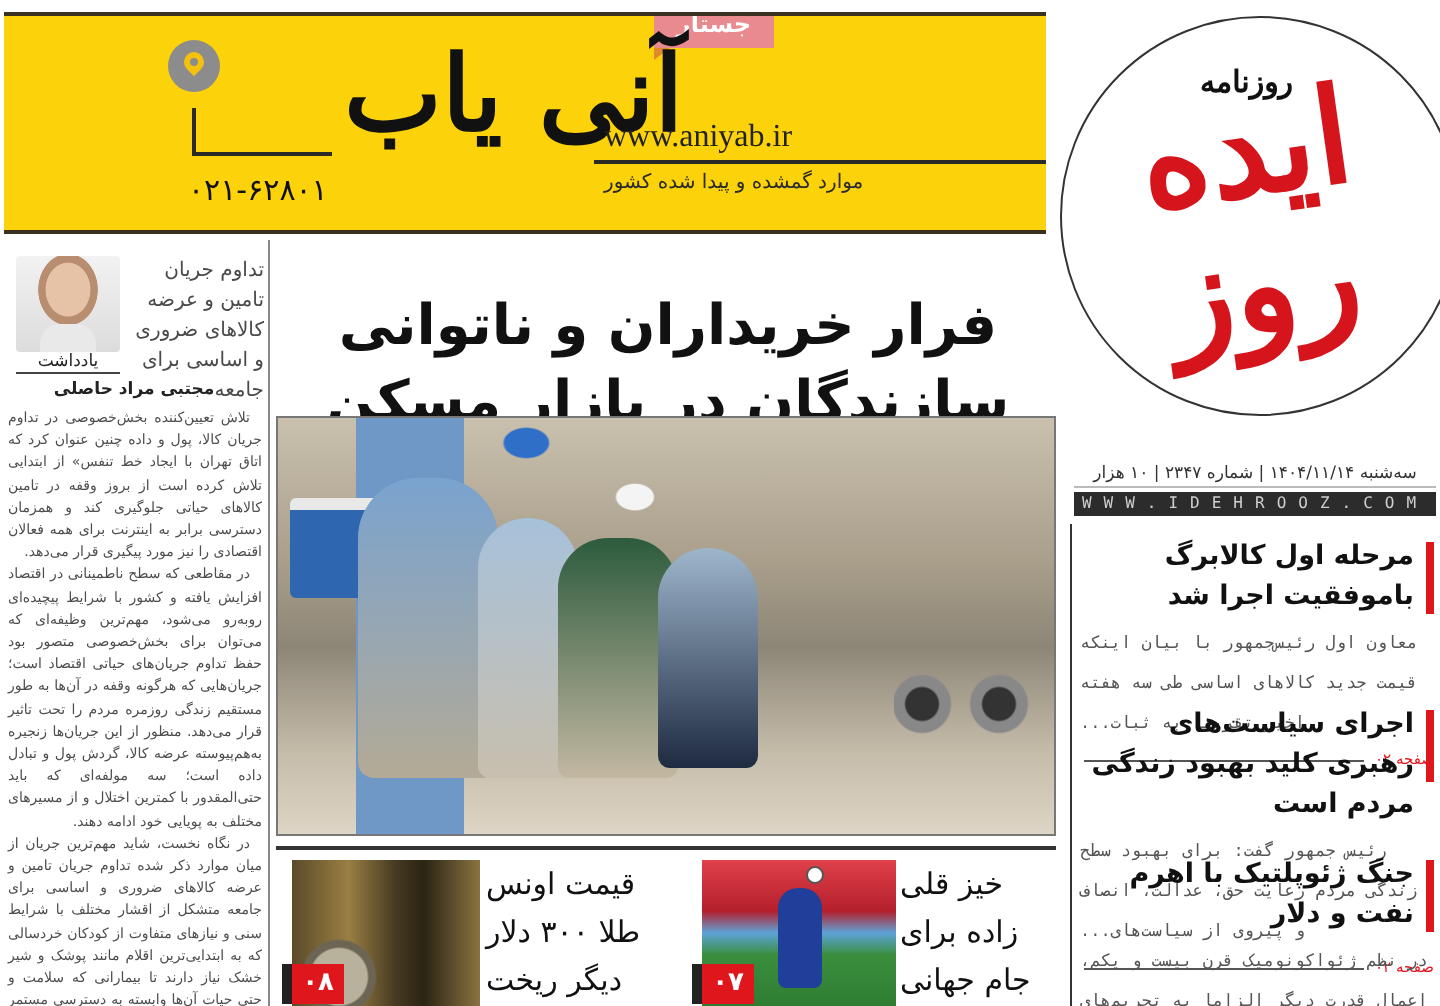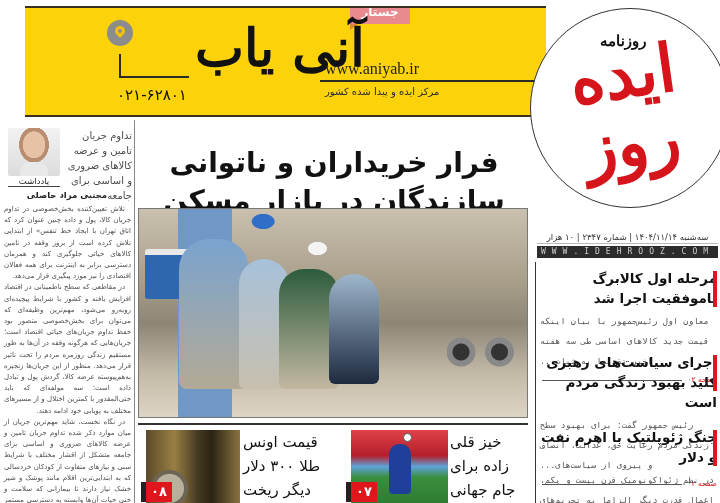--- a/index.html
+++ b/index.html
@@ -4,21 +4,20 @@
 <style>
   * { box-sizing: border-box; margin: 0; padding: 0; }
   html, body { width: 720px; height: 503px; overflow: hidden; background: #ffffff; }
   body { position: relative; font-family: "DejaVu Sans", sans-serif; color: #1a1a1a; direction: rtl; }
 
   
   .ad {
     position: absolute; left: 2px; top: 6px; width: 521px; height: 111px;
     background: #fcd20b; border-top: 2px solid #3a3020; border-bottom: 2px solid #3a3020;
     overflow: hidden;
-    margin-left: 23px;
   }
   .ad-tag {
     position: absolute; left: 325px; top: -6px; width: 60px; height: 22px;
     background: #e98a8f; color: #fff; font-size: 12px; font-weight: bold;
     text-align: center; line-height: 20px; direction: rtl;
   }
   .ad-tag::after {
     content: ""; position: absolute; left: 0; bottom: -6px; width: 0; height: 0;
     border-left: 8px solid #e0892e; border-bottom: 6px solid transparent;
   }
@@ -81,21 +80,21 @@
     position: absolute; left: 2px; top: 246px; width: 181px; height: 12px; background: #2c2c2c;
     color: #cfcfcf; font-size: 8px; letter-spacing: 6px; text-align: center; line-height: 12px; direction: ltr;
     font-family: "DejaVu Sans Mono", monospace;
   }
 
   
   .rcol { position: absolute; left: 535px; top: 262px; width: 185px; height: 241px; border-left: 1px solid #333; }
   .news { position: absolute; left: 4px; width: 177px; }
   .news-title {
     position: relative; font-weight: bold; font-size: 13.5px; line-height: 20px; text-align: right;
-    direction: rtl; color: #111;
+    padding-right: 10px; direction: rtl; color: #111;
   }
   .news-title::before {
     content: ""; position: absolute; right: 0; top: 3px; width: 4px; height: 36px; background: #e0161d;
   }
   .news-body { font-size: 8.5px; line-height: 20px; color: #555; text-align: left; direction: rtl; margin-top: 4px; font-family: Liberation Mono, monospace; }
   .news-page {
     position: relative; font-size: 7.5px; color: #e0161d; text-align: right; margin-top: 3px; height: 10px;
     direction: rtl;
   }
   .news-page::after {
@@ -181,21 +180,21 @@
 
 <div class="ad">
   <div class="ad-tag">جستار</div>
   <div class="ad-pin"></div>
   <div class="ad-line-v"></div>
   <div class="ad-line-h"></div>
   <div class="ad-phone">۰۲۱-۶۲۸۰۱</div>
   <div class="ad-brand">آنی یاب</div>
   <div class="ad-url">www.aniyab.ir</div>
   <div class="ad-rule"></div>
-  <div class="ad-sub">مرکز ایده و پیدا شده کشور</div>
+  <div class="ad-sub">موارد گمشده و پیدا شده کشور</div>
 </div>
 
 <div class="masthead">
   <div class="mast-circle"></div>
   <div class="mast-small">روزنامه</div>
   <div class="mast-logo">ایده روز</div>
   <div class="mast-date">سه‌شنبه ۱۴۰۴/۱۱/۱۴ | شماره ۲۳۴۷ | ۱۰ هزار تومان</div>
   <div class="mast-web">WWW.IDEHROOZ.COM</div>
 </div>
 

